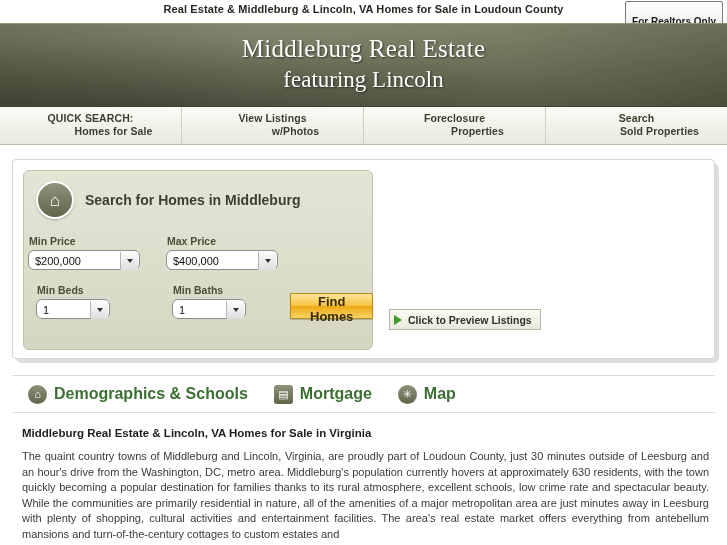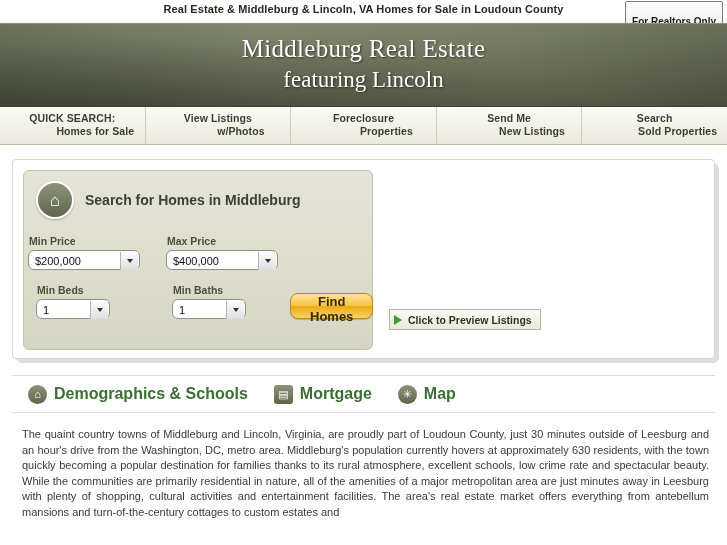--- a/index.html
+++ b/index.html
@@ -222,21 +222,21 @@
     padding: 14px 0 0 12px;
     gap: 36px;
   }
   .find-btn {
     margin-left: 8px;
     height: 26px;
     padding: 0 19px;
     background: linear-gradient(to bottom, #ffdf8a 0%, #f3b93c 48%, #e9a81f 52%, #f2c košir 100%);
     background: linear-gradient(to bottom, #ffe59b 0%, #f5c243 50%, #eda913 51%, #f7d369 100%);
     border: 1px solid #b98b12;
-    border-radius: 8px;
+    border-radius: 1px;
     font-size: 13px;
     font-weight: bold;
     color: #3a2d05;
     cursor: pointer;
     box-shadow: 0 1px 1px rgba(0,0,0,0.2);
   }
 
   
   .preview-area {
     position: absolute;
@@ -351,24 +351,20 @@
     <span>QUICK SEARCH:</span>
     <span class="l2">Homes for Sale</span>
   </div>
   <div class="nav-item">
     <span>View Listings</span>
     <span class="l2">w/Photos</span>
   </div>
   <div class="nav-item">
     <span>Foreclosure</span>
     <span class="l2">Properties</span>
-  </div>
-  <div class="nav-item">
-    <span>Send Me</span>
-    <span class="l2">New Listings</span>
   </div>
   <div class="nav-item">
     <span>Search</span>
     <span class="l2">Sold Properties</span>
   </div>
 </div>
 
 <div class="main">
 
   <div class="panel-wrap">
@@ -444,16 +440,17 @@
       <span class="sq-icon">▤</span>
       <span class="lbl">Mortgage</span>
     </div>
     <div class="linkitem">
       <span class="circ-icon">✳</span>
       <span class="lbl">Map</span>
     </div>
   </div>
 
   <div class="article">
+    <h2>Middleburg Real Estate &amp; Lincoln, VA Homes for Sale in Virginia</h2>
     <p>The quaint country towns of Middleburg and Lincoln, Virginia, are proudly part of Loudoun County, just 30 minutes outside of Leesburg and an hour's drive from the Washington, DC, metro area. Middleburg's population currently hovers at approximately 630 residents, with the town quickly becoming a popular destination for families thanks to its rural atmosphere, excellent schools, low crime rate and spectacular beauty. While the communities are primarily residential in nature, all of the amenities of a major metropolitan area are just minutes away in Leesburg with plenty of shopping, cultural activities and entertainment facilities. The area's real estate market offers everything from antebellum mansions and turn-of-the-century cottages to custom estates and</p>
   </div>
 
 </div>
 
 </body></html>

